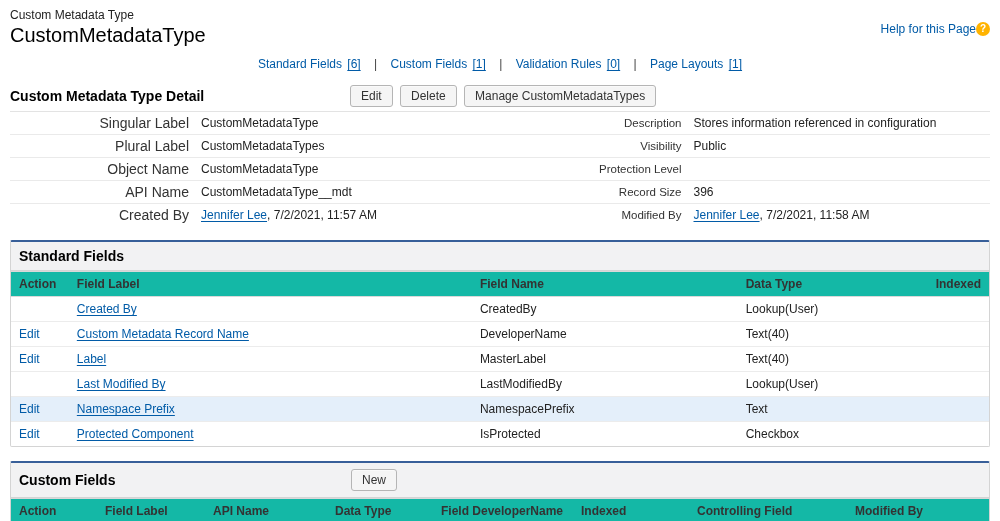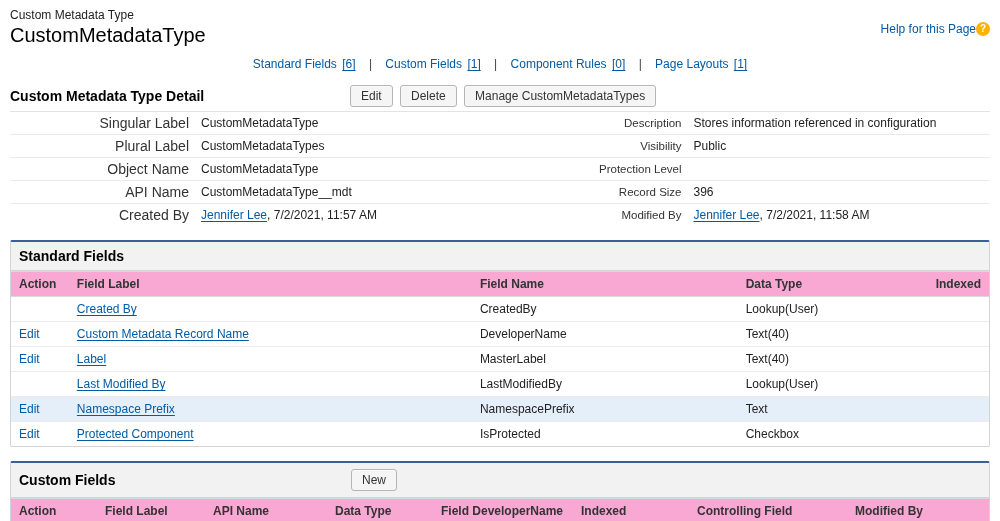--- a/index.html
+++ b/index.html
@@ -24,21 +24,21 @@
 .drow:last-child{border-bottom:0}
 .dcell{display:flex;align-items:center;padding:3px 6px;box-sizing:border-box}
 .dlab{width:185px;justify-content:flex-end;text-align:right;color:#333;font-size:14px}
 .dval{flex:1;color:#222}
 .dlab2{width:190px;justify-content:flex-end;text-align:right;color:#333;font-size:11.5px}
 .ul{text-decoration:underline;text-underline-offset:2px}
 .block{border:1px solid #d4d4d4;border-top:2px solid #385f99;border-radius:2px;margin-top:14px;background:#fff}
 .block-hdr{display:flex;align-items:center;background:#f2f2f3;border-bottom:1px solid #d4d4d4;padding:6px 8px}
 .block-title{font-size:14px;font-weight:bold;color:#000;width:332px}
 table.tbl{width:100%;border-collapse:collapse;font-size:12px}
-table.tbl th{background:#f9a8d4;border-bottom:1px solid #d9d9d9;border-top:1px solid #d9d9d9;text-align:left;font-weight:bold;color:#333;padding:5px 8px;font-size:12px}
+table.tbl th{background:#14b8a6;border-bottom:1px solid #d9d9d9;border-top:1px solid #d9d9d9;text-align:left;font-weight:bold;color:#333;padding:5px 8px;font-size:12px}
 table.tbl td{border-bottom:1px solid #ececec;padding:5px 8px;vertical-align:middle}
 table.tbl tr:last-child td{border-bottom:0}
 tr.hi td{background:#e4effa}
 .act a{color:#015ba7}
 .col-act-sf{width:42px}
 .col-fl-sf{width:400px}
 .col-fn-sf{width:256px}
 .col-dt-sf{width:178px}
 .col-ix-sf{width:auto}
 .col-act-cf{width:70px}
@@ -63,21 +63,21 @@
     <span>Help for this Page</span>
     <span class="help-ic">?</span>
   </a>
 </div>
 
 <div class="anchors">
   <a href="#"><span>Standard Fields</span> <span class="cnt">[6]</span></a>
   <span class="sep">|</span>
   <a href="#"><span>Custom Fields</span> <span class="cnt">[1]</span></a>
   <span class="sep">|</span>
-  <a href="#"><span>Component Rules</span> <span class="cnt">[0]</span></a>
+  <a href="#"><span>Validation Rules</span> <span class="cnt">[0]</span></a>
   <span class="sep">|</span>
   <a href="#"><span>Page Layouts</span> <span class="cnt">[1]</span></a>
 </div>
 
 <div class="sect-hdr">
   <div class="sect-title">Custom Metadata Type Detail</div>
   <div>
     <button class="btn">Edit</button>
     <button class="btn">Delete</button>
     <button class="btn">Manage CustomMetadataTypes</button>

